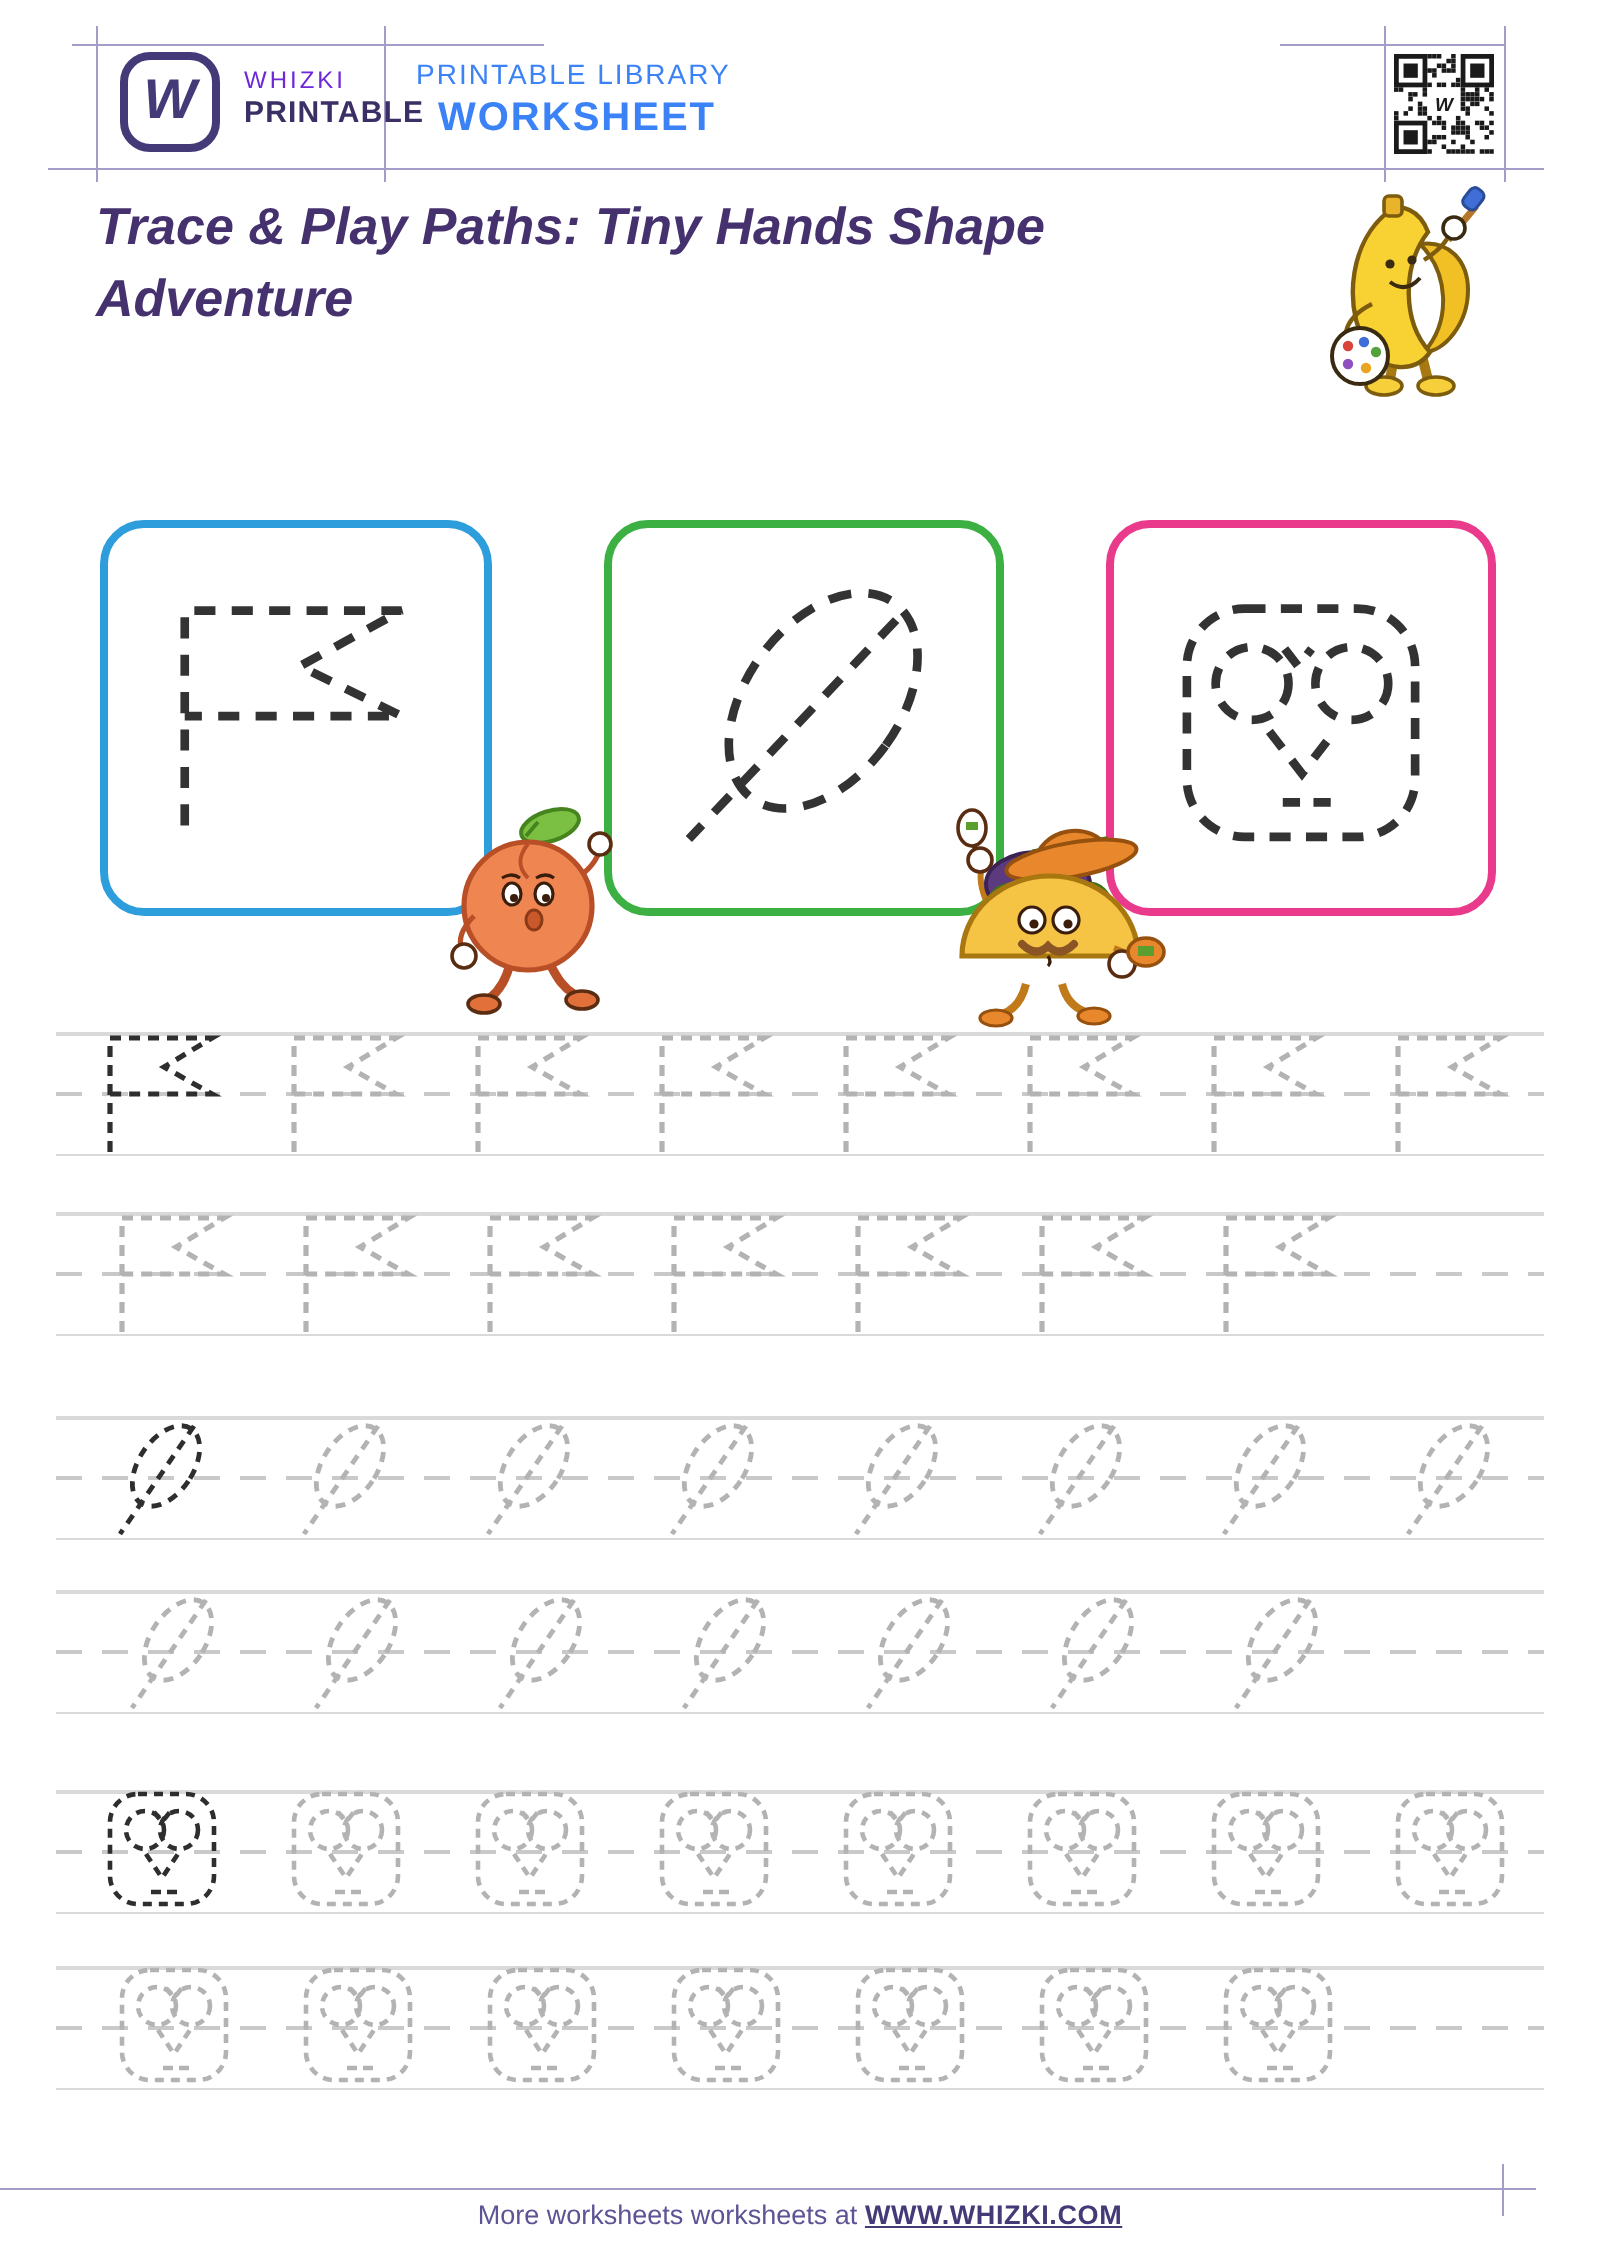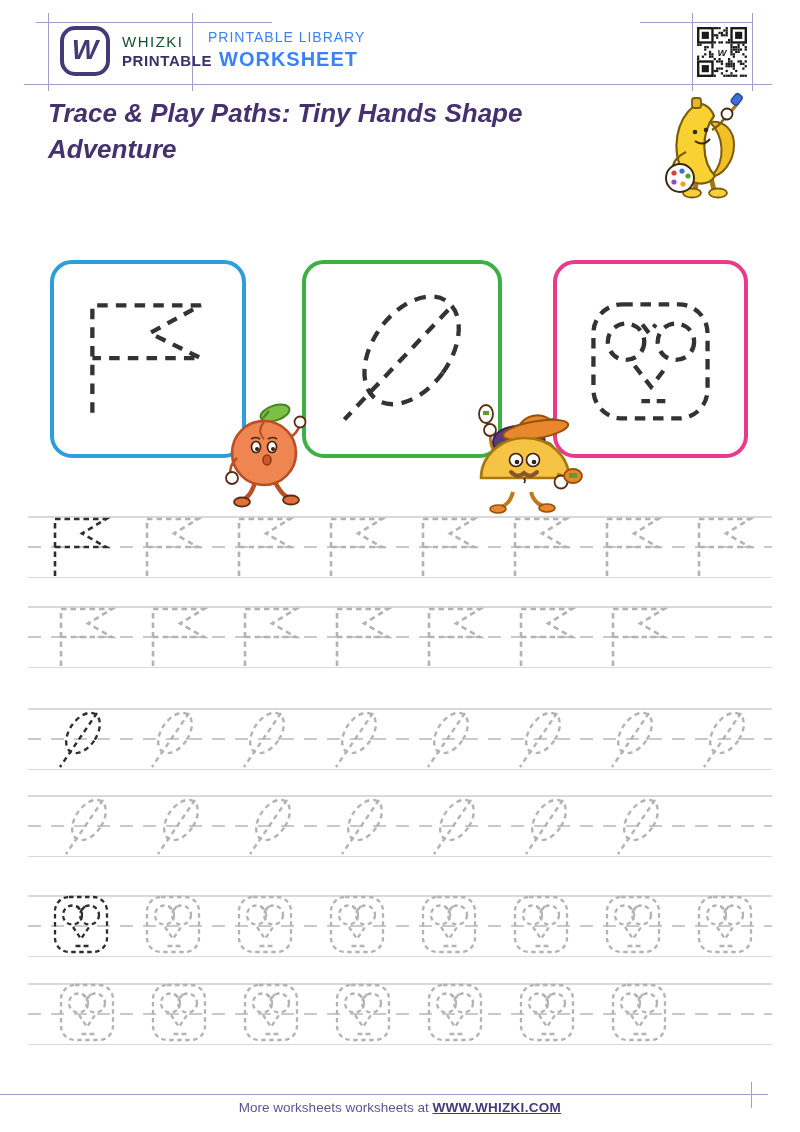--- a/index.html
+++ b/index.html
@@ -7,21 +7,21 @@
         font-family:"Liberation Sans",sans-serif;}
   .crop{position:absolute;background:#a49cc9;}
   .crop.h{height:1px;}
   .crop.v{width:1px;}
 
   
   .logo-box{position:absolute;left:60px;top:26px;width:50px;height:50px;border:4px solid #453a78;
             border-radius:15px;display:flex;align-items:center;justify-content:center;box-sizing:border-box;}
   .logo-w{font-size:28px;font-weight:bold;font-style:italic;color:#453a78;transform:translateY(-1px);}
   .brand{position:absolute;left:122px;top:33px;line-height:1.25;}
-  .brand .t1{font-size:15px;letter-spacing:1.5px;color:#14532d;}
+  .brand .t1{font-size:12px;letter-spacing:1.5px;color:#6d28d9;}
   .brand .t2{font-size:15px;font-weight:bold;letter-spacing:0.6px;color:#3c2f66;}
   .doc-label{position:absolute;left:208px;top:28px;line-height:1.3;}
   .doc-label .t1{font-size:14px;letter-spacing:1px;color:#3b82f6;font-weight:400;}
   .doc-label .t2{font-size:20px;font-weight:bold;letter-spacing:1px;color:#3b82f6;margin-left:11px;}
   .qr{position:absolute;left:697px;top:27px;width:50px;height:50px;}
 
   
   .title{position:absolute;left:48px;top:96px;width:545px;font-size:26px;font-weight:bold;
          color:#45316d;line-height:1.38;font-style:italic;}
   .subtitle{position:absolute;left:48px;top:170px;width:575px;font-size:16.5px;color:#56508f;line-height:1.45;}

